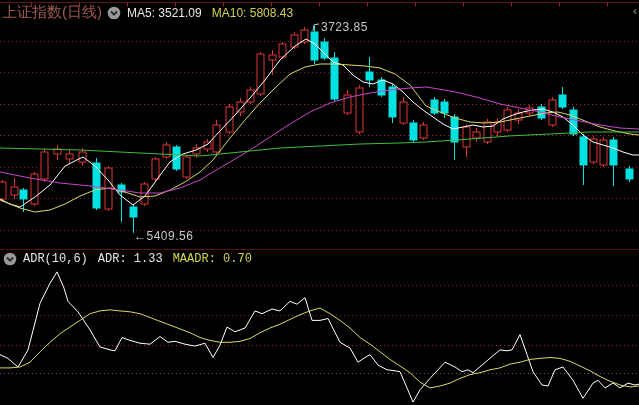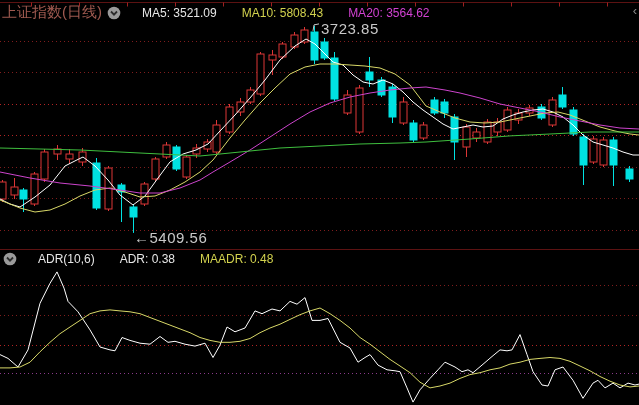--- a/index.html
+++ b/index.html
@@ -3,29 +3,29 @@
 <meta charset="utf-8">
 <style>
   html,body{margin:0;padding:0;}
   body{
     width:639px;height:405px;background:#000;position:relative;overflow:hidden;
     font-family:"Liberation Sans","DejaVu Sans",sans-serif;
   }
   #chart-svg{position:absolute;left:0;top:0;}
   .hdr{position:absolute;display:flex;align-items:center;white-space:nowrap;font-size:12px;}
   #main-header{top:3px;left:2px;}
-  #adr-header{top:252px;left:3px;}
+  #adr-header{top:252px;left:3px;font-family:Liberation Mono, monospace;}
   .title{color:#a05a50;font-size:15px;margin-right:5px;}
   .chev{margin-right:6px;display:inline-flex;align-items:center;}
-  .ma{margin-right:10px;margin-left:15px;}
+  .ma{margin-right:10px;}
   .c-white{color:#e6e6e6;}
   .c-yellow{color:#d2d24e;}
   .c-magenta{color:#d242d2;}
   .c-green{color:#3cbc3c;}
-  .anno{position:absolute;font-size:15px;color:#c8c8c8;letter-spacing:0.5px;}
+  .anno{position:absolute;font-size:12px;color:#c8c8c8;letter-spacing:0.5px;}
   #scroll-arrow{position:absolute;top:4px;right:2px;color:#8a8a8a;font-size:13px;line-height:13px;}
 </style>
 </head>
 <body>
 
 <svg id="chart-svg" width="639" height="405">
     <line x1="0" y1="2.5" x2="639" y2="2.5" stroke="#5c1212" stroke-width="1"></line>
     <line x1="31.5" y1="2.5" x2="31.5" y2="6.5" stroke="#a02020"></line>
     <line x1="79.5" y1="2.5" x2="79.5" y2="6.5" stroke="#a02020"></line>
     <line x1="127.5" y1="2.5" x2="127.5" y2="6.5" stroke="#a02020"></line>
@@ -181,31 +181,30 @@
 <div class="hdr" id="main-header">
   <span class="title">上证指数(日线)</span>
   <span class="chev">
     <svg width="14" height="14" viewBox="0 0 14 14">
       <circle cx="7" cy="7" r="6.3" fill="#9a9a9a"></circle>
       <path d="M4 5.5 L7 8.6 L10 5.5" stroke="#2b2b2b" stroke-width="1.8" fill="none"></path>
     </svg>
   </span>
   <span class="ma c-white">MA5: 3521.09</span>
   <span class="ma c-yellow">MA10: 5808.43</span>
-  <span class="ma c-magenta">MA20: 3564.62</span>
 </div>
 
 <div class="hdr" id="adr-header">
   <span class="chev">
     <svg width="14" height="14" viewBox="0 0 14 14">
       <circle cx="7" cy="7" r="6.3" fill="#9a9a9a"></circle>
       <path d="M4 5.5 L7 8.6 L10 5.5" stroke="#2b2b2b" stroke-width="1.8" fill="none"></path>
     </svg>
   </span>
   <span class="ma c-white">ADR(10,6)</span>
-  <span class="ma c-white">ADR: 0.38</span>
-  <span class="ma c-yellow">MAADR: 0.48</span>
+  <span class="ma c-white">ADR: 1.33</span>
+  <span class="ma c-yellow">MAADR: 0.70</span>
 </div>
 
 <div class="anno" id="anno-high" style="left: 321px; top: 20px;">3723.85</div>
 <div class="anno" id="anno-low" style="left: 134px; top: 229px;">←5409.56</div>
 
 <div id="scroll-arrow">‹</div>
 
 </body></html>

